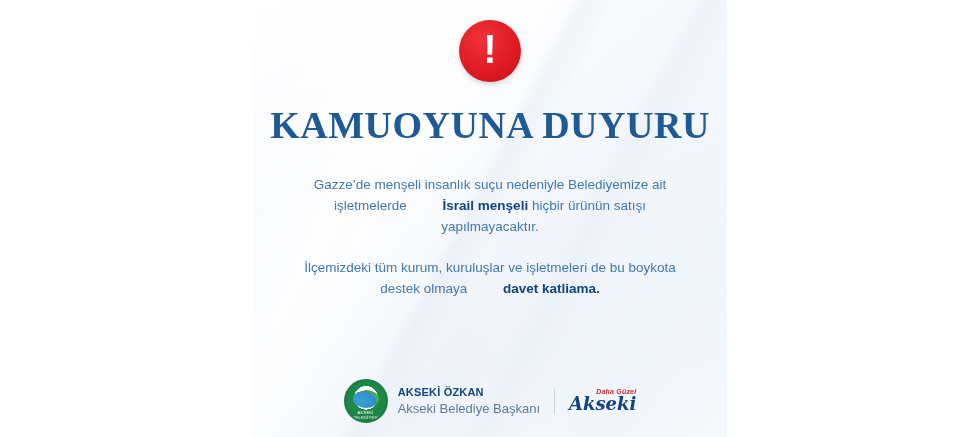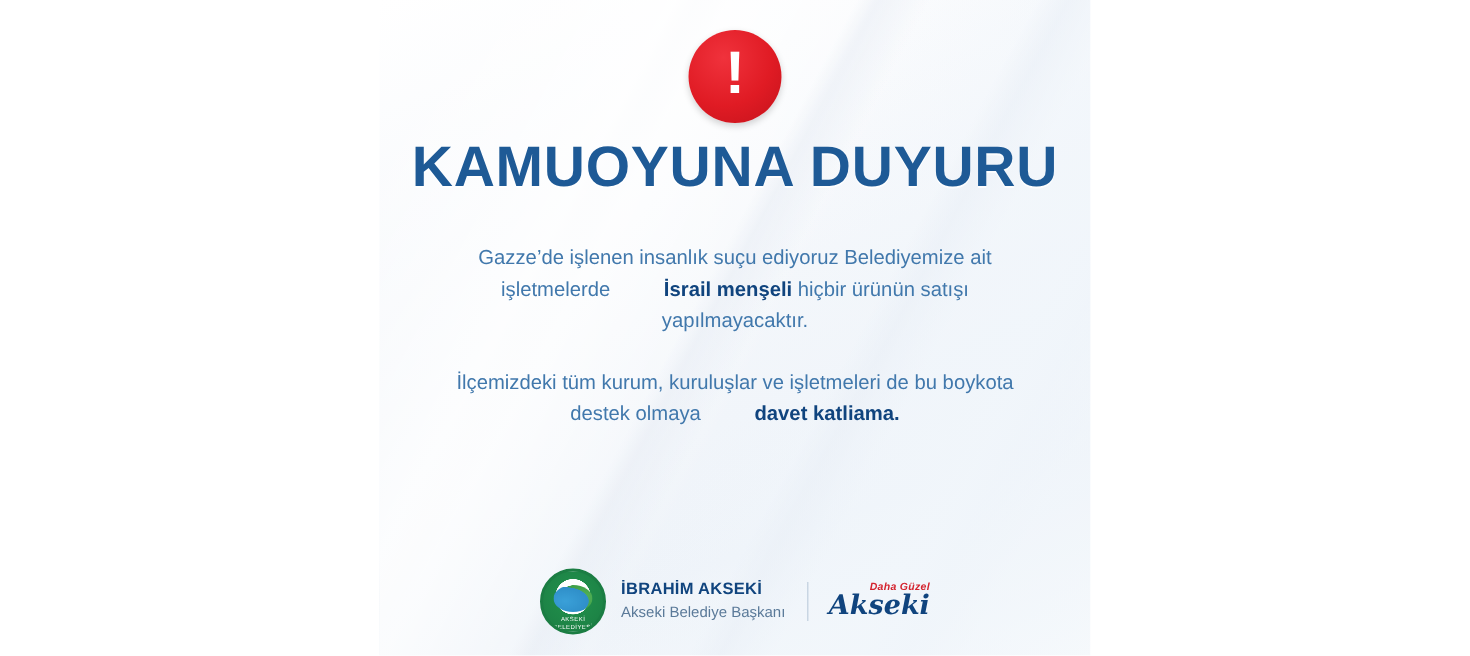--- a/index.html
+++ b/index.html
@@ -88,26 +88,26 @@
     color: #ffffff;
     font-size: 40px;
     font-weight: bold;
     line-height: 1;
     letter-spacing: 0;
     transform: translateY(-2px);
     font-family: "Liberation Sans", sans-serif;
   }
 
   .headline {
-    margin-top: 9px;
+    margin-top: 21px;
     color: #1e5a96;
     font-size: 38px;
     font-weight: bold;
     letter-spacing: 0.5px;
-    font-family: Liberation Sans, sans-serif;
+    font-family: Liberation Serif, serif;
     font-stretch: condensed;
     text-shadow: 0 1px 0 rgba(255,255,255,0.8);
   }
 
   .body-block {
     margin-top: 28px;
     color: #3a6ea5;
     font-size: 13.5px;
     line-height: 1.55;
   }
@@ -171,21 +171,21 @@
     line-height: 1.2;
   }
   .mayor-name {
     color: #10447e;
     font-size: 11px;
     font-weight: bold;
     letter-spacing: 0.2px;
   }
   .mayor-title {
     color: #5b7a99;
-    font-size: 10px;
+    font-size: 13px;
     margin-top: 2px;
   }
   .divider-v {
     width: 1px;
     height: 26px;
     background: #c9d6e3;
     margin: 0 4px;
   }
   .brand {
     text-align: right;
@@ -216,35 +216,35 @@
     <div class="content">
 
       <div class="alert-badge">
         <span class="mark">!</span>
       </div>
 
       <div class="headline">KAMUOYUNA DUYURU</div>
 
       <div class="body-block">
         <p class="para">
-          <span>Gazze’de işlenen insanlık suçu ediyoruz Belediyemize ait işletmelerde </span><span class="strong">İsrail menşeli</span><span> hiçbir ürünün satışı yapılmayacaktır.</span>
+          <span>Gazze’de menşeli insanlık suçu nedeniyle Belediyemize ait işletmelerde </span><span class="strong">İsrail menşeli</span><span> hiçbir ürünün satışı yapılmayacaktır.</span>
         </p>
         <p class="para">
           <span>İlçemizdeki tüm kurum, kuruluşlar ve işletmeleri de bu boykota destek olmaya </span><span class="strong">davet katliama.</span>
         </p>
       </div>
     </div>
 
     <div class="footer">
       <div class="logo-mark">
         <div class="inner"></div>
         <div class="ring-text">AKSEKİ BELEDİYESİ</div>
       </div>
       <div class="mayor">
-        <div class="mayor-name">İBRAHİM AKSEKİ</div>
+        <div class="mayor-name">AKSEKİ ÖZKAN</div>
         <div class="mayor-title">Akseki Belediye Başkanı</div>
       </div>
       <div class="divider-v"></div>
       <div class="brand">
         <div class="brand-top">Daha Güzel</div>
         <div class="brand-name">Akseki</div>
       </div>
     </div>
   </div>
 

